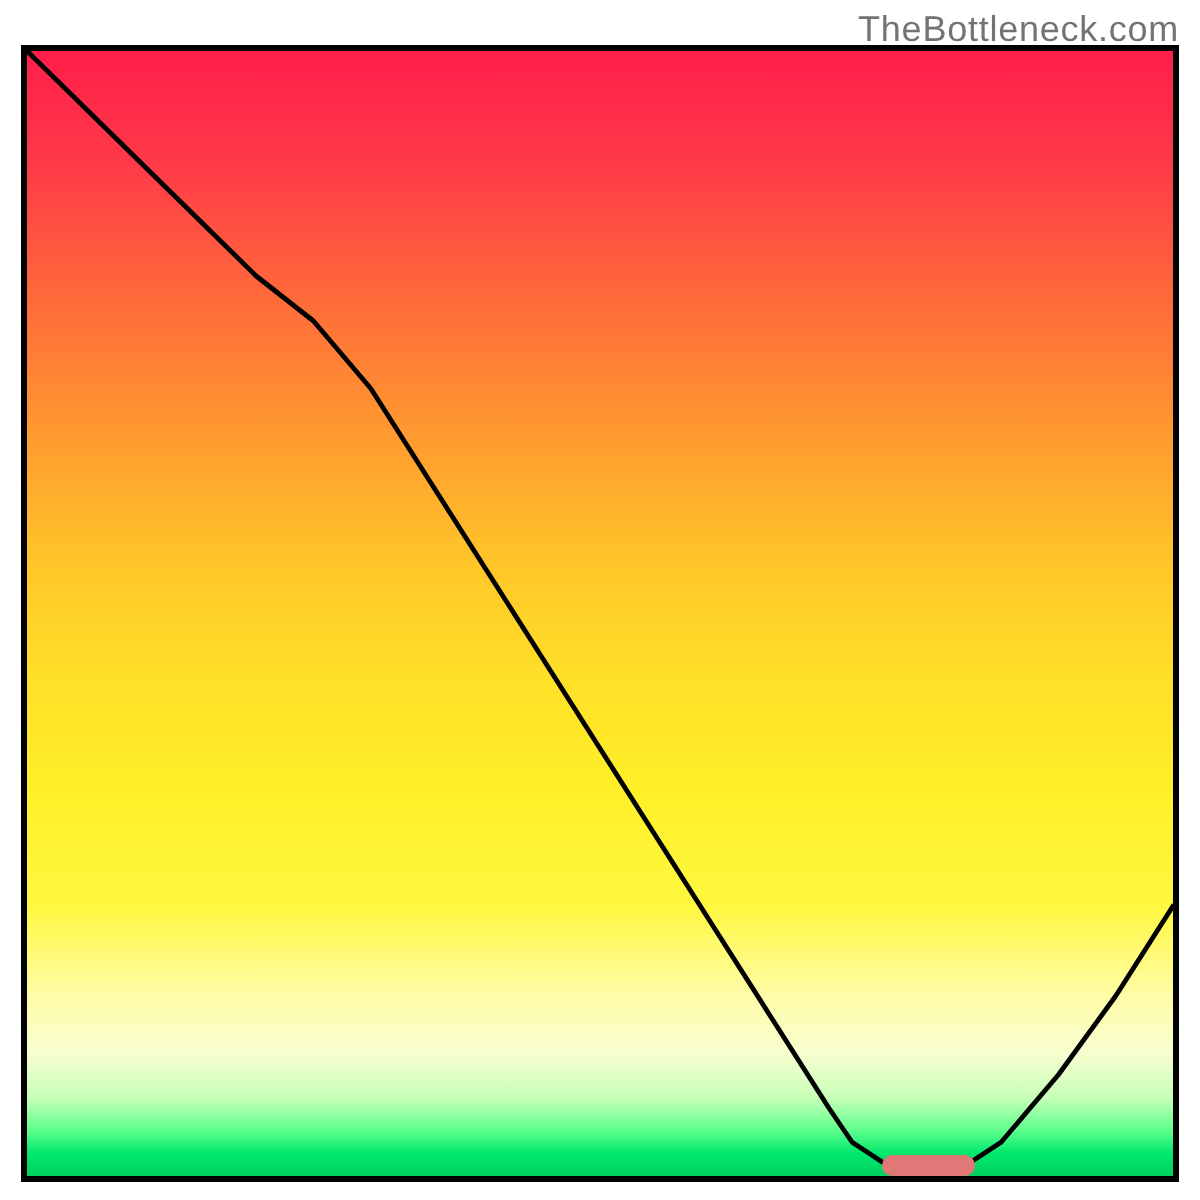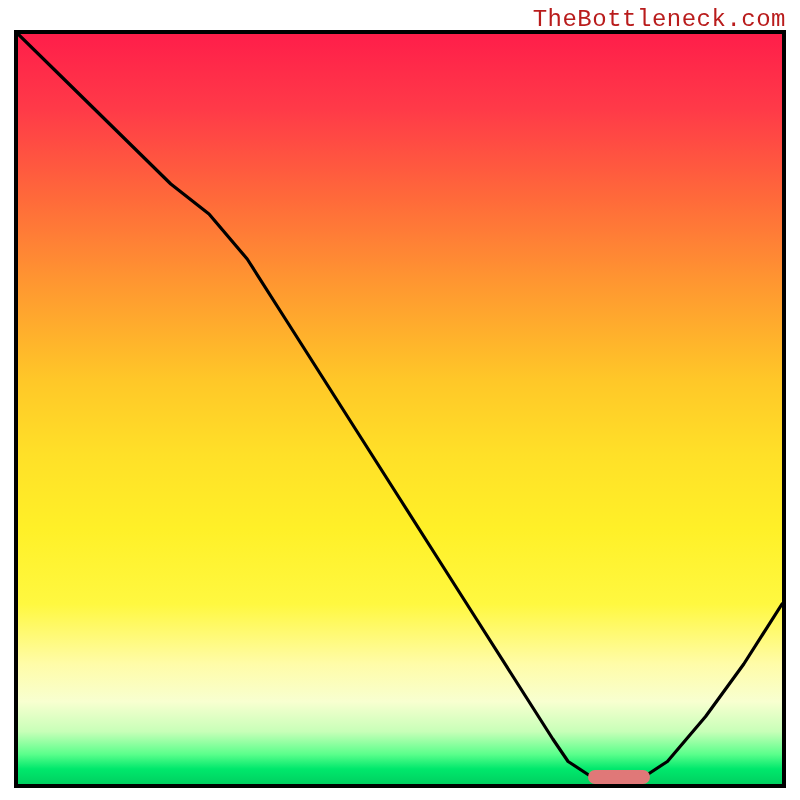--- a/index.html
+++ b/index.html
@@ -7,25 +7,24 @@
     width: 800px;
     height: 800px;
     background: #ffffff;
     position: relative;
     font-family: Arial, sans-serif;
   }
   .watermark {
     position: absolute;
     top: 6px;
     right: 14px;
-    color: #b91c1c;
+    color: #737373;
     font-size: 24px;
     font-weight: 500;
     letter-spacing: 0.5px;
-    font-family: Liberation Mono, monospace;
   }
   .plot-frame {
     position: absolute;
     left: 14px;
     top: 30px;
     width: 772px;
     height: 758px;
     border: 4px solid #000;
     background: linear-gradient(to bottom,
       #ff1e4a 0%,

